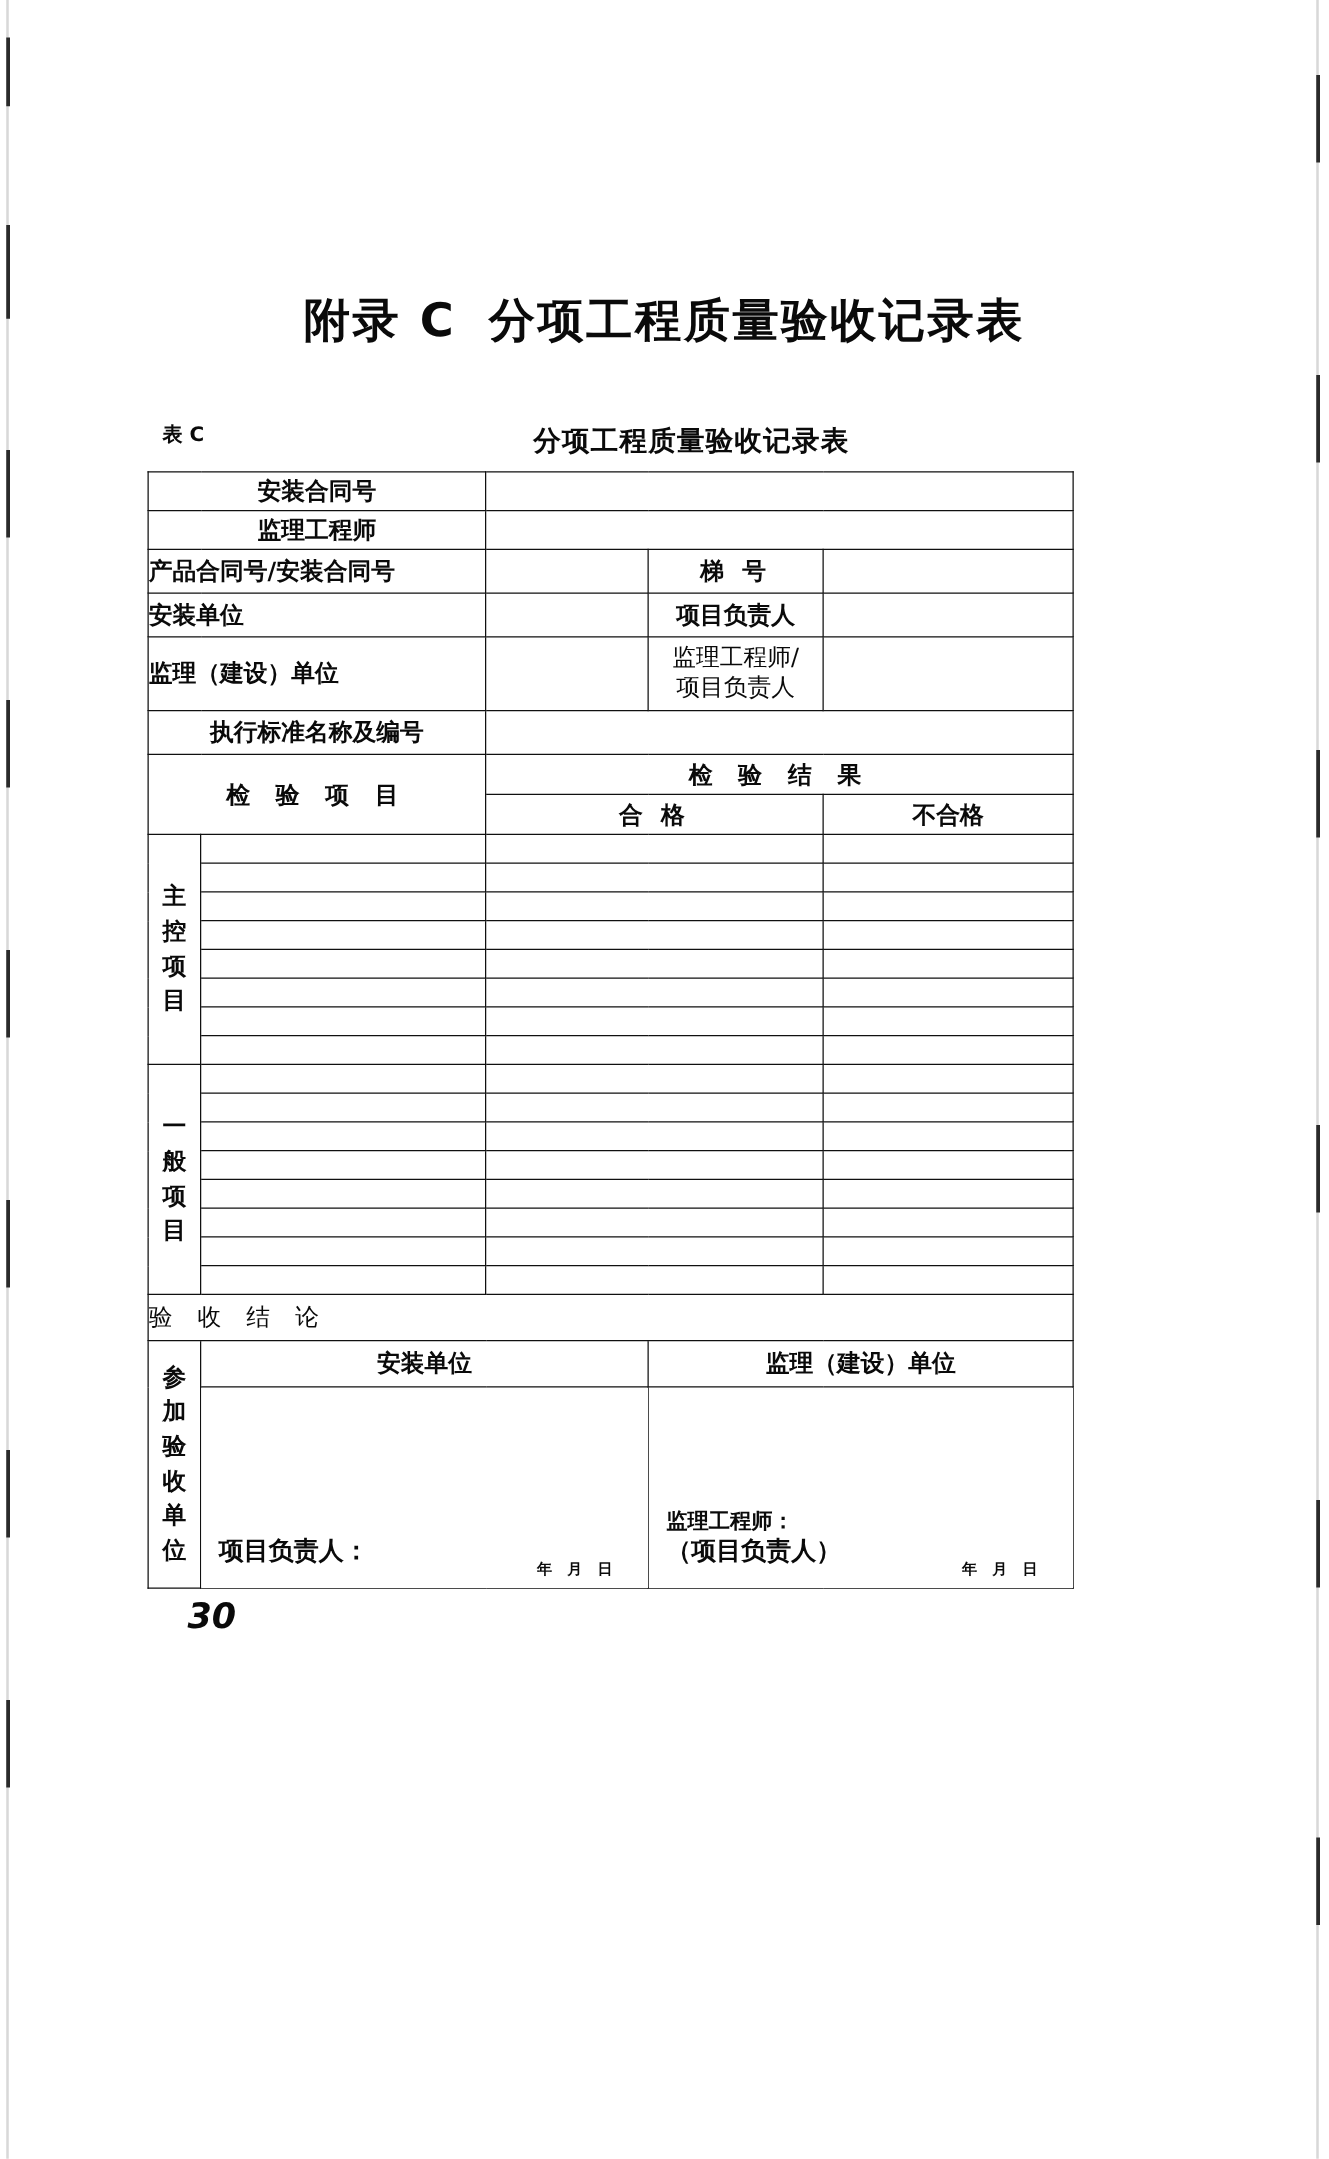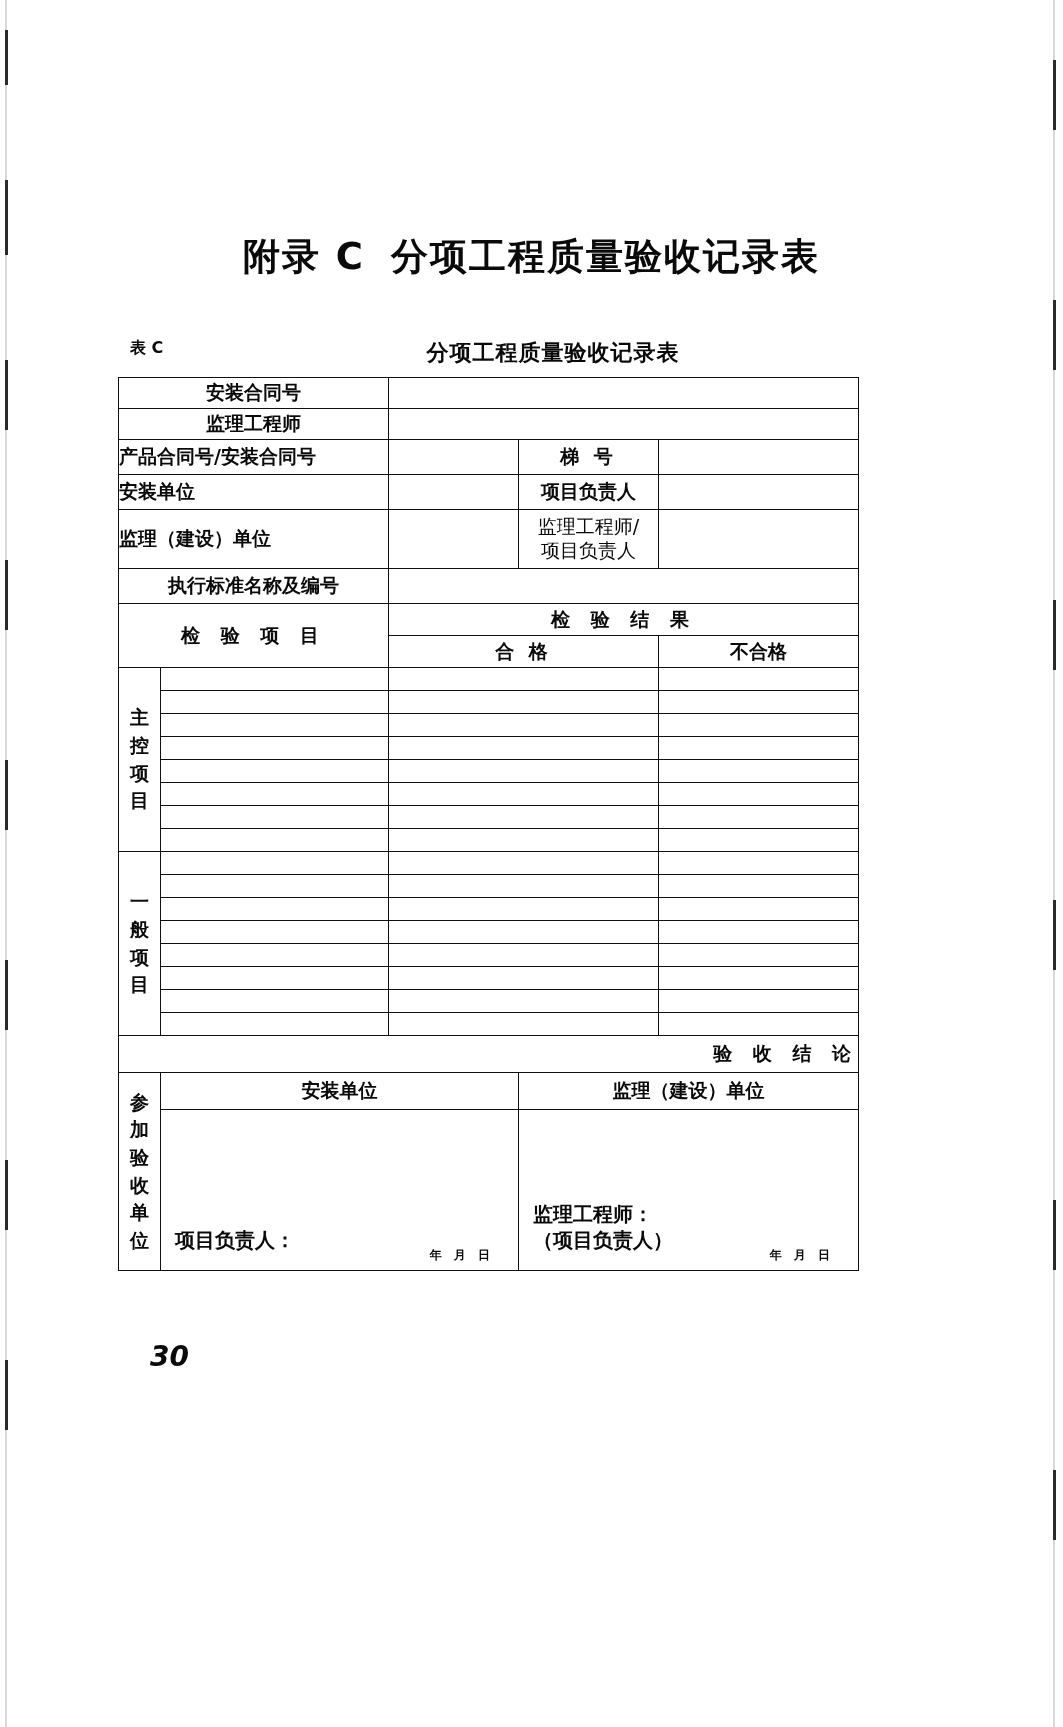--- a/index.html
+++ b/index.html
@@ -52,30 +52,30 @@
   .vlabel{
     text-align:center;font-weight:600;font-size:20px;line-height:1.45;
     width:42px;
   }
   .vlabel span{display:block;}
 
   
   .dr td{height:22px;}
   .dr td.item{border-left:1.6px solid #101010;}
 
-  .concl{text-align:right;font-weight:700;font-size:20px;letter-spacing:7px;height:36px;margin-top:40px;}
+  .concl{text-align:left;font-weight:400;font-size:20px;letter-spacing:7px;height:36px;margin-top:40px;}
 
   .sig-cell{
     height:160px;vertical-align:bottom;position:relative;
   }
-  .sig-name{position:absolute;left:14px;bottom:42px;font-size:20px;font-weight:600;white-space:nowrap;}
+  .sig-name{position:absolute;left:14px;bottom:42px;font-size:17px;font-weight:600;white-space:nowrap;}
   .sig-name2{position:absolute;left:14px;bottom:16px;font-size:20px;font-weight:600;white-space:nowrap;}
   .sig-date{position:absolute;right:24px;bottom:6px;font-size:12px;font-weight:700;letter-spacing:4px;white-space:nowrap;}
 
-  .page-no{position:absolute;left:150px;top:1340px;font-size:28px;font-style:italic;font-weight:bold;}
+  .page-no{position:absolute;left:150px;top:1276px;font-size:28px;font-style:italic;font-weight:bold;}
 </style>
 </head>
 <body>
 
 <div class="page-inner">
 
   <div class="scan-edge-left"></div>
   <div class="scan-edge-right"></div>
   <div class="tick" style="left:5px;top:30px;height:55px;"></div>
   <div class="tick" style="left:5px;top:180px;height:75px;"></div>

